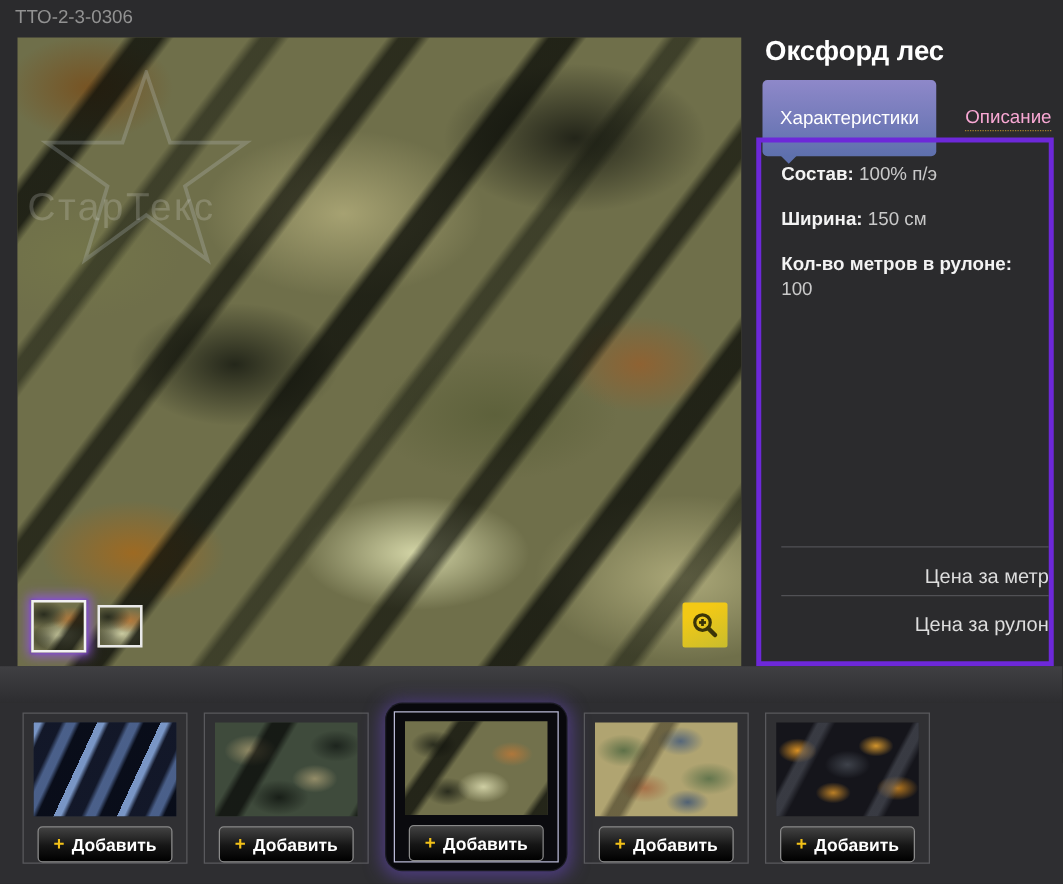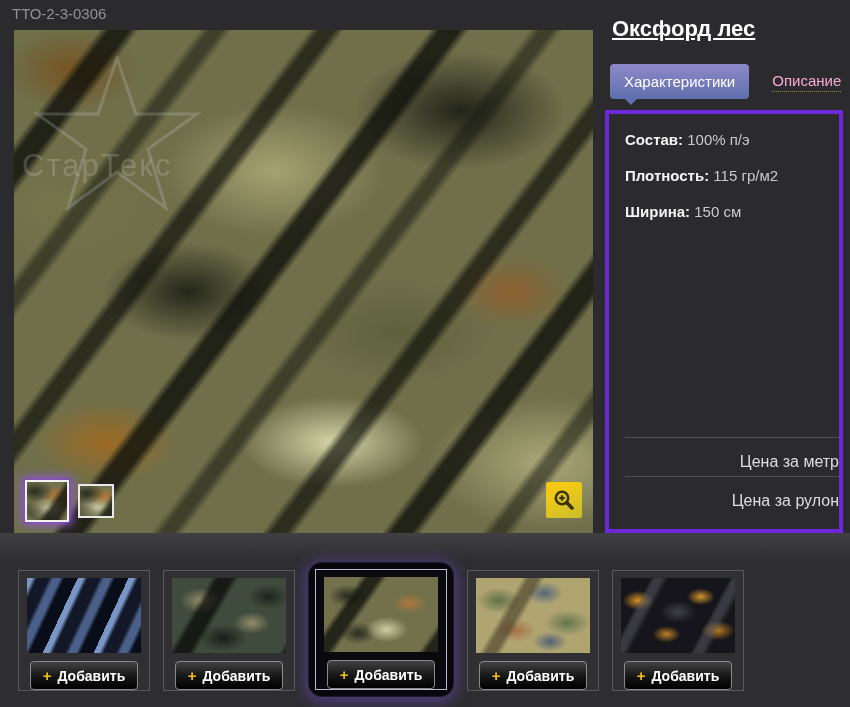--- a/index.html
+++ b/index.html
@@ -50,24 +50,24 @@
     box-shadow:0 0 9px 3px rgba(145,88,220,.95), 0 0 2px 1px rgba(90,50,160,.9);
   }
   .g-thumb.t2{left:64px;bottom:15px;width:36px;height:34px;border:2px solid #e9e9e9;}
   .zoom-btn{
     position:absolute;right:11px;bottom:15px;width:36px;height:36px;border-radius:2px;
     background:linear-gradient(155deg,#f3c915 25%,#c9bd2d);
     display:flex;align-items:center;justify-content:center;cursor:pointer;
   }
 
   
-  .page-title{position:absolute;left:612px;top:16px;font-size:22px;font-weight:bold;color:#ffffff;text-decoration:underline;}
+  .page-title{position:absolute;left:612px;top:28px;font-size:22px;font-weight:bold;color:#ffffff;}
   .tabs{position:absolute;left:610px;top:64px;display:flex;align-items:center;}
   .tab-active{
-    position:relative;display:inline-block;padding:9px 14px;border-radius:4px;
+    position:relative;display:inline-block;padding:22px 14px;border-radius:4px;
     background:linear-gradient(#8e88c9,#5e70ad);color:#fff;font-size:15px;cursor:pointer;
   }
   .tab-active::after{
     content:"";position:absolute;left:14px;bottom:-13px;
     border:7px solid transparent;border-top-color:#5e70ad;
   }
   .tab-link{
     margin-left:23px;color:#f9a8d4;font-size:15px;cursor:pointer;
     border-bottom:1px dotted #a5822e;padding-bottom:2px;
   }
@@ -171,26 +171,26 @@
   <span class="tab-active">Характеристики</span>
   <span class="tab-link">Описание</span>
 </div>
 
 <div class="infobox">
   <div class="spec">
     <b>Состав:</b>
     <span>100% п/э</span>
   </div>
   <div class="spec">
-    <b>Плотность:</b>
-    <span>115 гр/м2</span>
-  </div>
-  <div class="spec">
     <b>Ширина:</b>
     <span>150 см</span>
+  </div>
+  <div class="spec">
+    <b>Кол-во метров в рулоне:</b>
+    <span>100</span>
   </div>
 
   <div class="price-area">
     <div class="hr"></div>
     <div class="price-label">Цена за метр</div>
     <div class="hr"></div>
     <div class="price-label">Цена за рулон</div>
   </div>
 </div>
 

